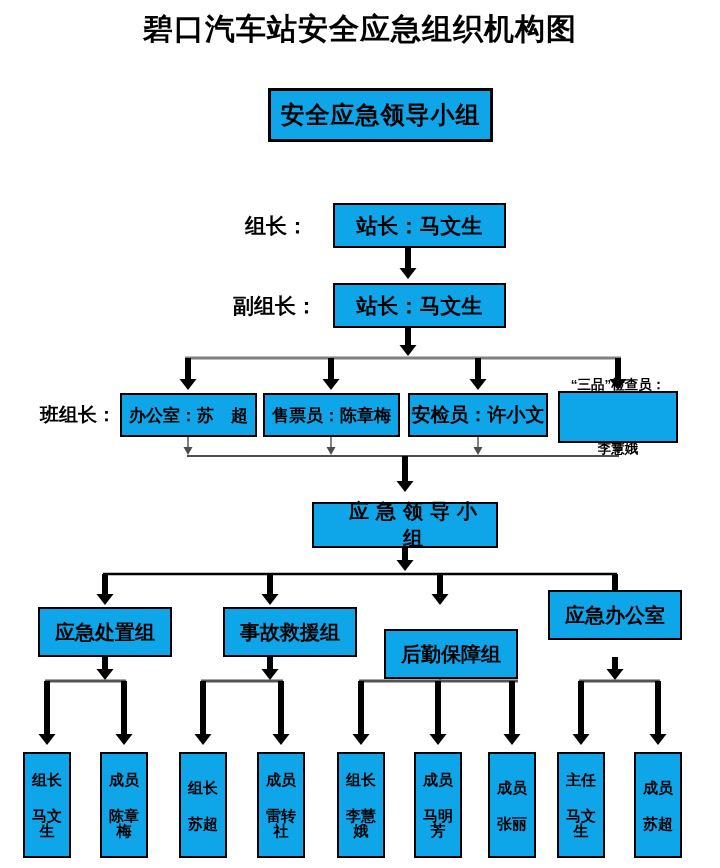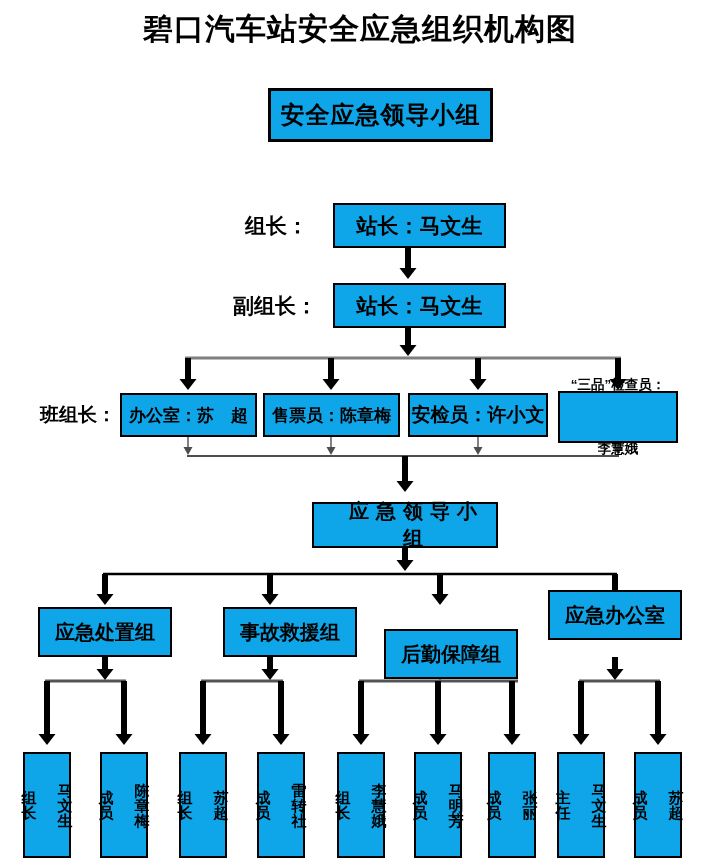--- a/index.html
+++ b/index.html
@@ -19,21 +19,21 @@
     font-weight:bold;text-align:center;
   }
   .top-box{border-width:3px;font-size:24px;letter-spacing:1px;}
   .rowlabel{
     position:absolute;box-sizing:border-box;display:flex;align-items:center;
     justify-content:flex-end;font-weight:bold;
   }
   .spread{letter-spacing:7px;padding-left:23px;}
   .twoline{flex-direction:column;line-height:1.5;gap:44px;}
   .leaf{
-    flex-direction:row;font-size:15px;line-height:1;
+    flex-direction:column;font-size:15px;line-height:1;
     justify-content:center;gap:21px;
   }
 </style>
 </head>
 <body>
 
 <div class="canvas">
 
   <svg class="connectors" viewBox="0 0 720 868" xmlns="http://www.w3.org/2000/svg">
       <line x1="185" y1="358" x2="621" y2="358" stroke="#7f7f7f" stroke-width="3"></line>

